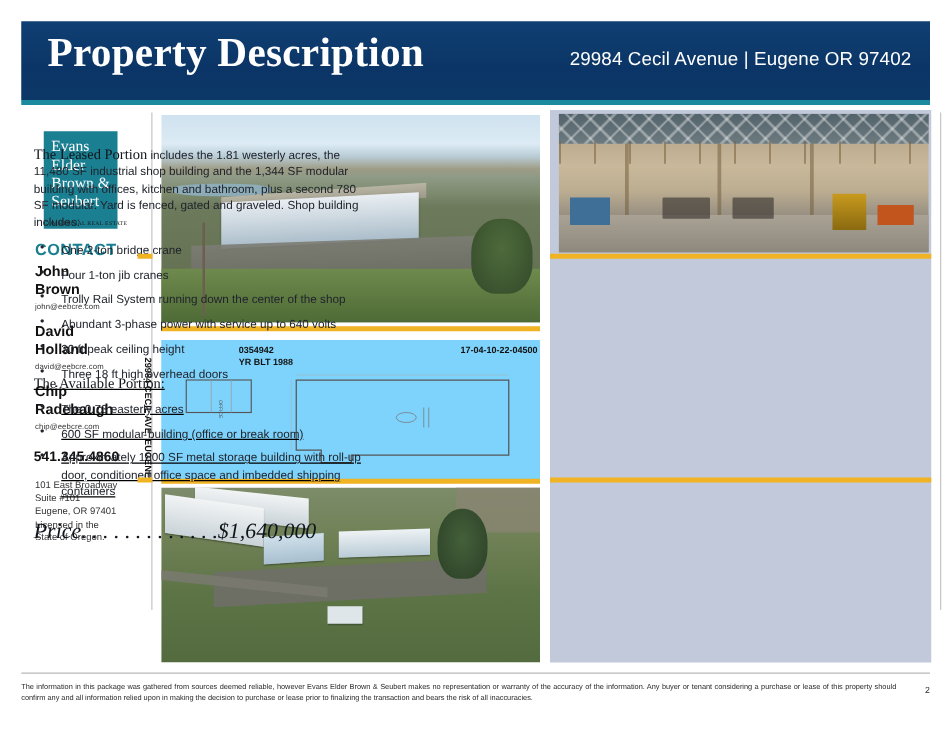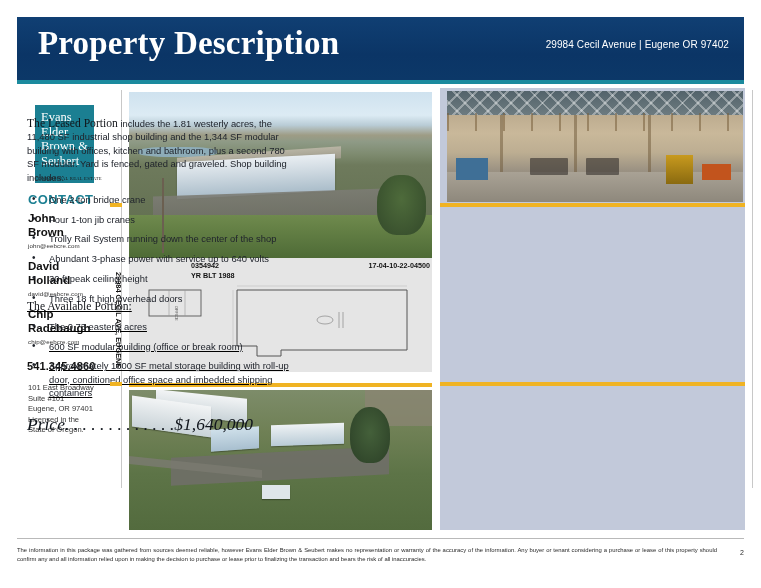--- a/index.html
+++ b/index.html
@@ -40,21 +40,21 @@
     font-size: 33px;
     font-weight: 700;
     color: #ffffff;
     letter-spacing: 0.2px;
     white-space: nowrap;
   }
   .header-address {
     position: absolute;
     right: 15px; top: 22px;
     font-family: "Liberation Sans", sans-serif;
-    font-size: 10px;
+    font-size: 15px;
     color: #ffffff;
     white-space: nowrap;
     letter-spacing: 0.1px;
   }
   .header-accent {
     position: absolute;
     left: 17px; top: 80px;
     width: 727px;
     height: 4px;
     background: #1b8a9e;
@@ -331,24 +331,24 @@
   .in-orange {
     position: absolute;
     right: 4%; bottom: 20%;
     width: 10%; height: 14%;
     background: #c2541d;
   }
 
   
   .siteplan {
     position: absolute;
-    left: 129px; top: 258px;
+    left: 129px; top: 272px;
     width: 303px;
     height: 114px;
-    background: #e5e5e5;
+    background: #7dd3fc;
   }
   .sp-parcel-id {
     position: absolute;
     left: 62px; top: 3px;
     font-size: 7.2px;
     font-weight: bold;
     color: #111111;
     line-height: 9.5px;
   }
   .sp-taxlot {

